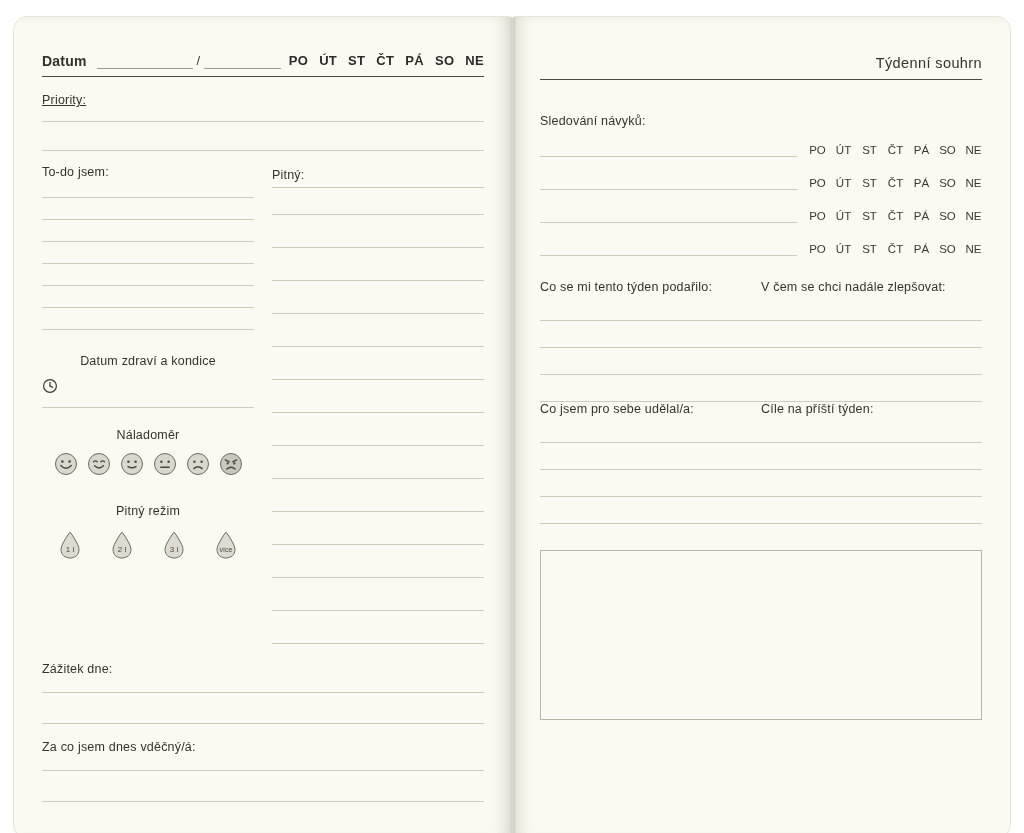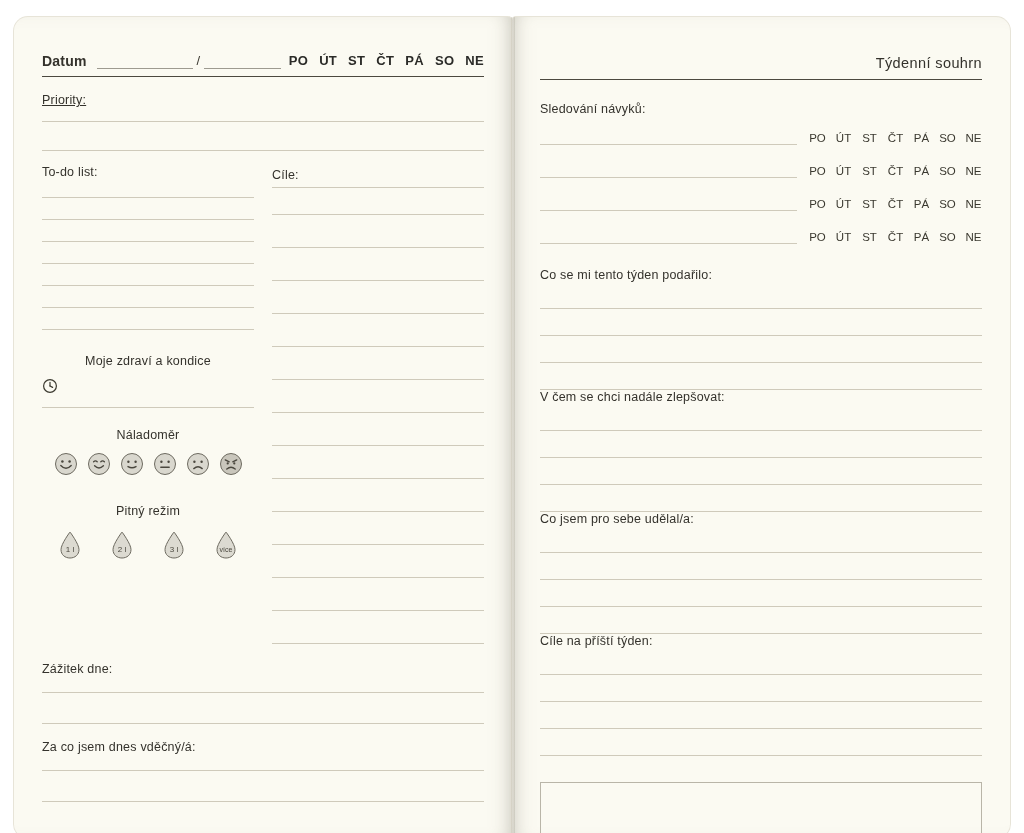--- a/index.html
+++ b/index.html
@@ -175,21 +175,20 @@
     display: flex;
     gap: 9px;
     font-size: 11.5px;
     color: #3a382f;
     padding-bottom: 1px;
   }
   .habit-days span { width: 17px; text-align: center; }
 
   .quad {
     display: flex;
-    flex-direction: column;
   }
   .quad .col { flex: 1 1 0; }
   .quad .rule { margin-top: 26px; }
 
   .notes-box {
     margin-top: 26px;
     height: 168px;
     border: 1px solid #b9b5a8;
     background: transparent;
   }
@@ -224,32 +223,32 @@
         <div class="head-underline"></div>
 
         <div class="block-label lbl">Priority:</div>
         <div class="lines">
           <div class="rule" style="margin-top:14px"></div>
           <div class="rule" style="margin-top:28px"></div>
         </div>
 
         <div class="two-col">
           <div class="col">
-            <div class="lbl">To-do list:</div>
+            <div class="lbl">To-do jsem:</div>
             <div class="lines">
               <div class="rule" style="margin-top:18px"></div>
               <div class="rule"></div>
               <div class="rule"></div>
               <div class="rule"></div>
               <div class="rule"></div>
               <div class="rule"></div>
               <div class="rule"></div>
             </div>
 
-            <div class="wellness-title lbl center" style="margin-top:24px">Moje zdraví a kondice</div>
+            <div class="wellness-title lbl center" style="margin-top:24px">Datum zdraví a kondice</div>
             <div class="clock-icon" style="margin-top:10px">
               <svg width="16" height="16" viewBox="0 0 16 16" aria-hidden="true">
                 <circle cx="8" cy="8" r="6.4" fill="none" stroke="#3b392f" stroke-width="1.2"></circle>
                 <line x1="8" y1="8" x2="8" y2="4.4" stroke="#3b392f" stroke-width="1.2" stroke-linecap="round"></line>
                 <line x1="8" y1="8" x2="10.6" y2="9.4" stroke="#3b392f" stroke-width="1.2" stroke-linecap="round"></line>
               </svg>
             </div>
             <div class="rule" style="margin-top:9px"></div>
 
             <div class="lbl center" style="margin-top:20px">Náladoměr</div>
@@ -329,21 +328,21 @@
               <span>
                 <svg width="26" height="30" viewBox="0 0 26 30">
                   <path d="M13 2 C13 2 4 14 4 19.5 C4 24.8 8 28 13 28 C18 28 22 24.8 22 19.5 C22 14 13 2 13 2 Z" fill="#dcdad1" stroke="#6d6a60" stroke-width="1"></path>
                   <text x="13" y="22" font-family="Liberation Sans, sans-serif" font-size="7" fill="#4a473e" text-anchor="middle">více</text>
                 </svg>
               </span>
             </div>
           </div>
 
           <div class="col">
-            <div class="lbl" style="display:inline-block">Cíle:</div>
+            <div class="lbl" style="display:inline-block">Pitný:</div>
             <div class="rule" style="margin-top:4px"></div>
             <div class="lines">
               <div class="rule" style="margin-top:26px"></div>
               <div class="rule" style="margin-top:32px"></div>
               <div class="rule" style="margin-top:32px"></div>
               <div class="rule" style="margin-top:32px"></div>
               <div class="rule" style="margin-top:32px"></div>
               <div class="rule" style="margin-top:32px"></div>
               <div class="rule" style="margin-top:32px"></div>
               <div class="rule" style="margin-top:32px"></div>
@@ -367,21 +366,21 @@
 
       </div>
     </div>
 
     <div class="leaf right">
       <div class="inner">
 
         <div class="r-title lbl">Týdenní souhrn</div>
         <div class="r-underline"></div>
 
-        <div class="lbl" style="margin-top:22px">Sledování návyků:</div>
+        <div class="lbl" style="margin-top:34px">Sledování návyků:</div>
 
         <div class="habit-row" style="margin-top:16px">
           <div class="habit-line"></div>
           <div class="habit-days">
             <span>PO</span>
             <span>ÚT</span>
             <span>ST</span>
             <span>ČT</span>
             <span>PÁ</span>
             <span>SO</span>

